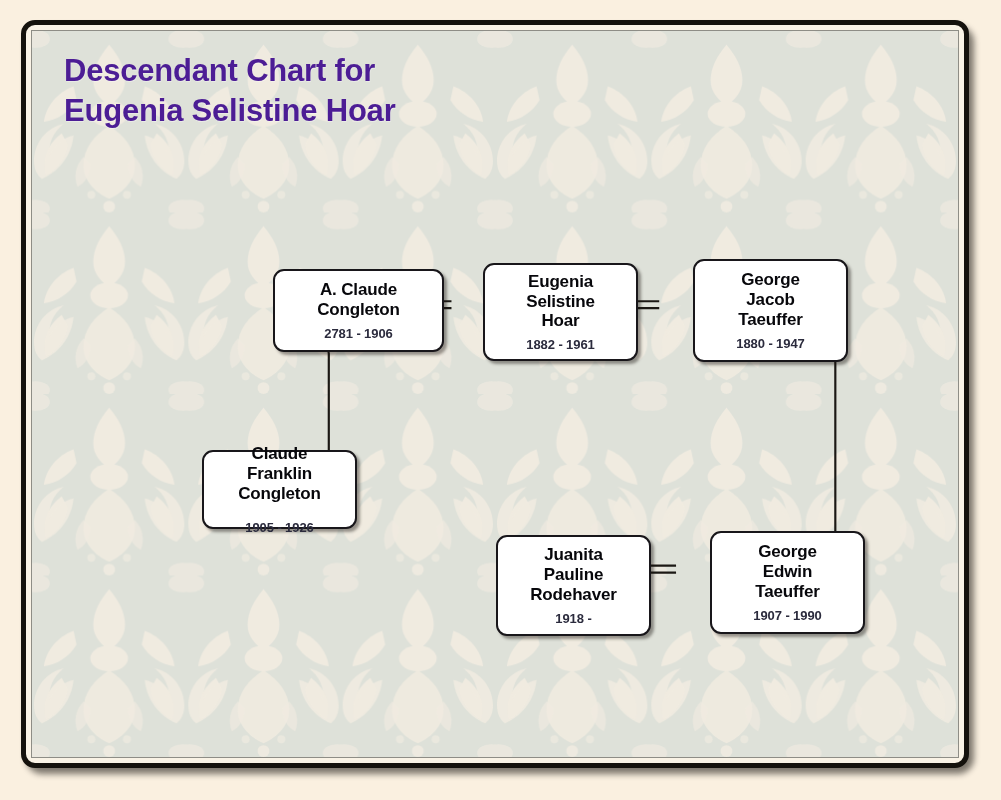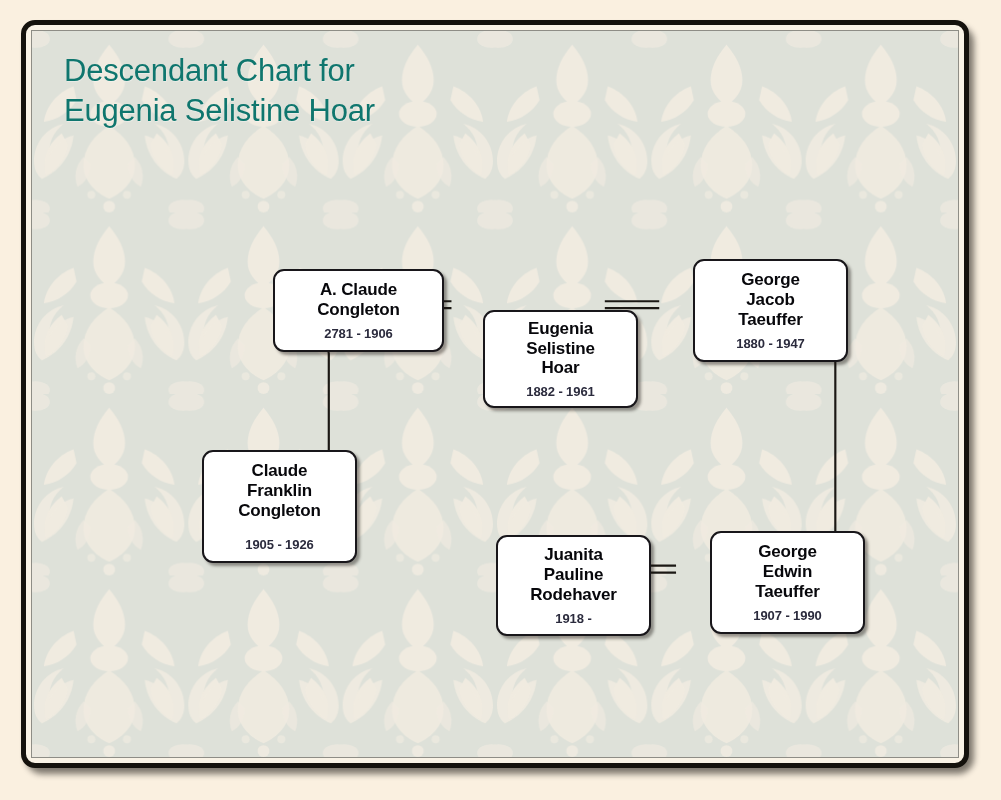--- a/index.html
+++ b/index.html
@@ -53,23 +53,23 @@
     position: absolute;
     inset: 0;
     width: 100%; height: 100%;
   }
 
   
   #chart-title {
     position: absolute;
     left: 32px; top: 20px;
     font-size: 31px;
-    font-weight: normal;
+    font-weight: bold;
     line-height: 1.28;
-    color: #0f766e;
+    color: #4c1d95;
     letter-spacing: -0.2px;
     white-space: pre-line;
     z-index: 6;
     text-shadow: 0.5px 0.5px 0 rgba(255,255,255,.35);
   }
 
   
   #links {
     position: absolute;
     inset: 0;
@@ -179,35 +179,35 @@
           <path d="M711 304 L711 322 Q711 329 718 329 L805 329 Q812 329 812 336 L812 519 Q812 526 805 526 L781 526"></path>
         </g>
       </svg>
 
       <div class="person" style="left:241px; top:238px; width:171px; height:83px;">
         <div class="pname">A. Claude
 Congleton</div>
         <div class="pdates">2781 - 1906</div>
       </div>
 
-      <div class="person" style="left:451px; top:232px; width:155px; height:98px;margin-top:47px;">
+      <div class="person" style="left:451px; top:232px; width:155px; height:98px;">
         <div class="pname">Eugenia
 Selistine
 Hoar</div>
         <div class="pdates">1882 - 1961</div>
       </div>
 
       <div class="person" style="left:661px; top:228px; width:155px; height:103px;">
         <div class="pname">George
 Jacob
 Taeuffer</div>
         <div class="pdates">1880 - 1947</div>
       </div>
 
-      <div class="person" style="left:170px; top:419px; width:155px; height:113px;gap:10px;">
+      <div class="person" style="left:170px; top:419px; width:155px; height:79px;gap:10px;">
         <div class="pname">Claude
 Franklin
 Congleton</div>
         <div class="pdates">1905 - 1926</div>
       </div>
 
       <div class="person" style="left:464px; top:504px; width:155px; height:101px;">
         <div class="pname">Juanita
 Pauline
 Rodehaver</div>

